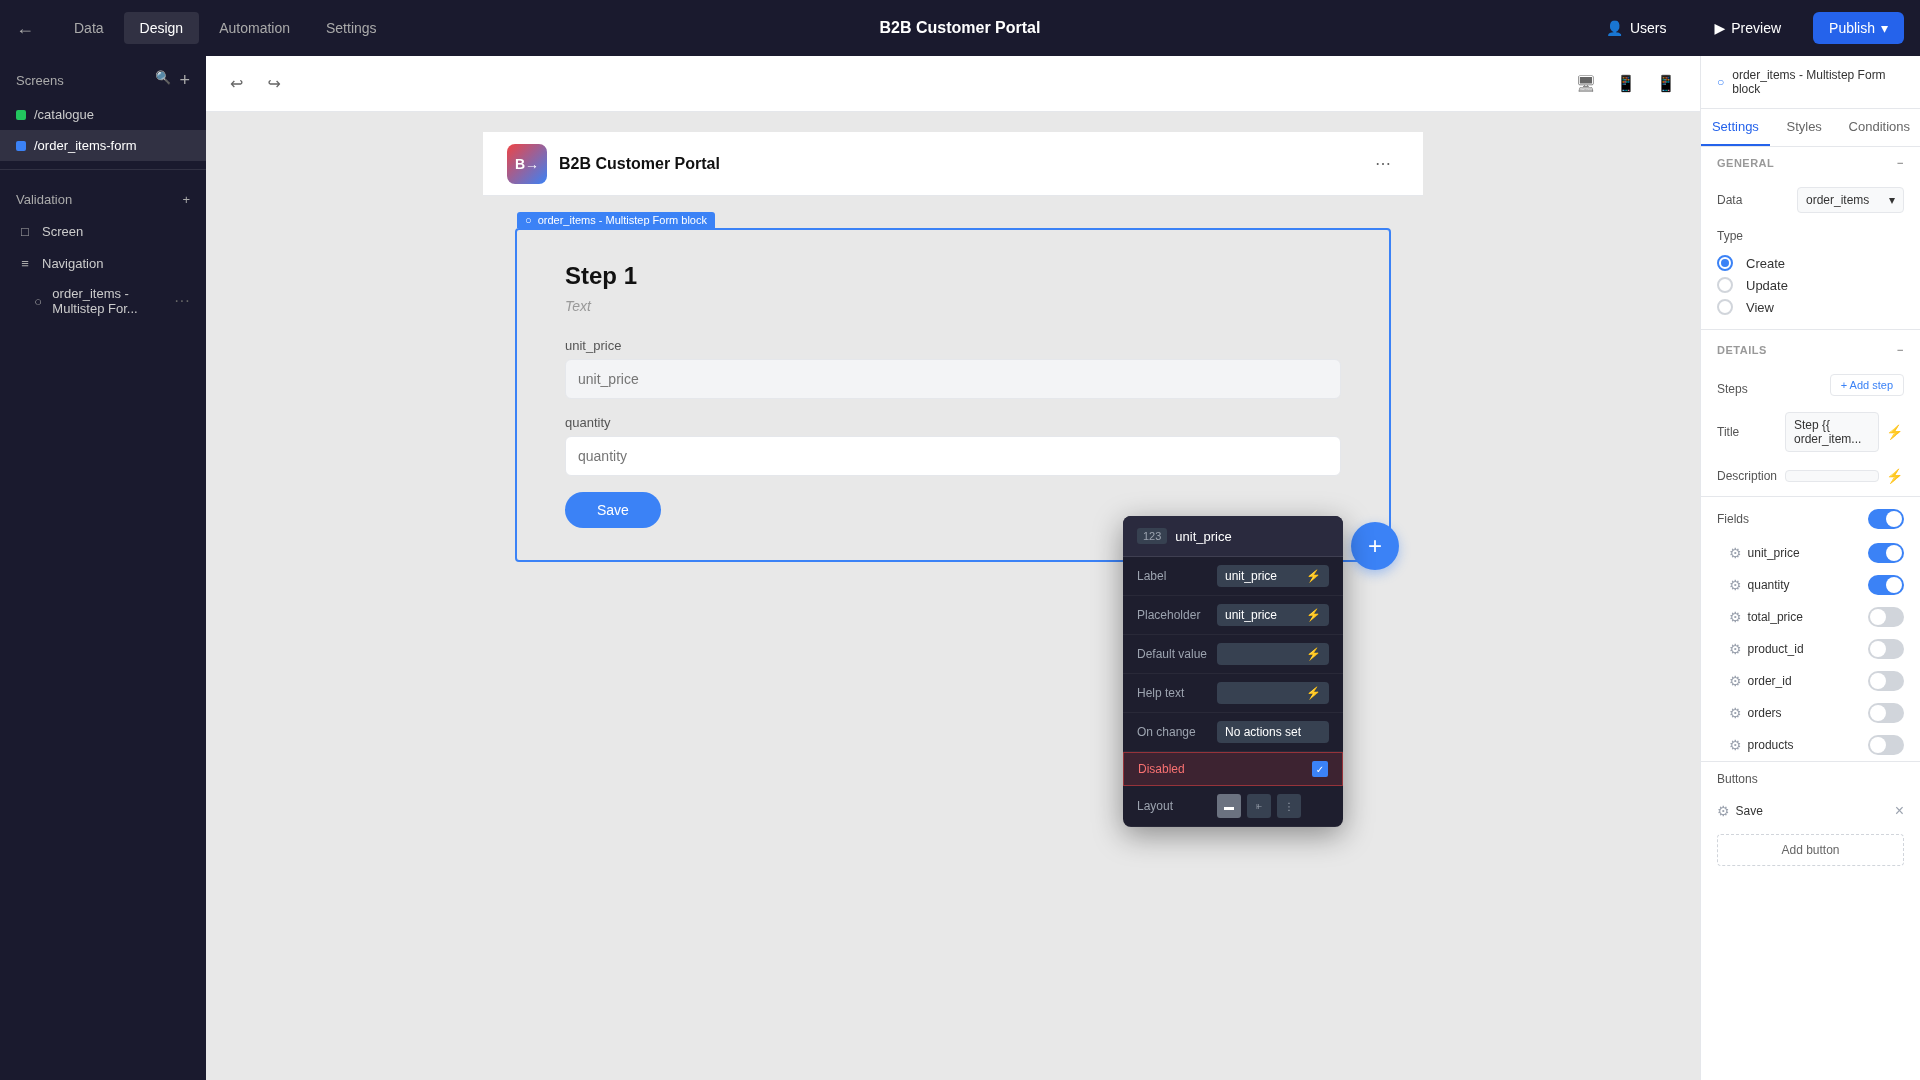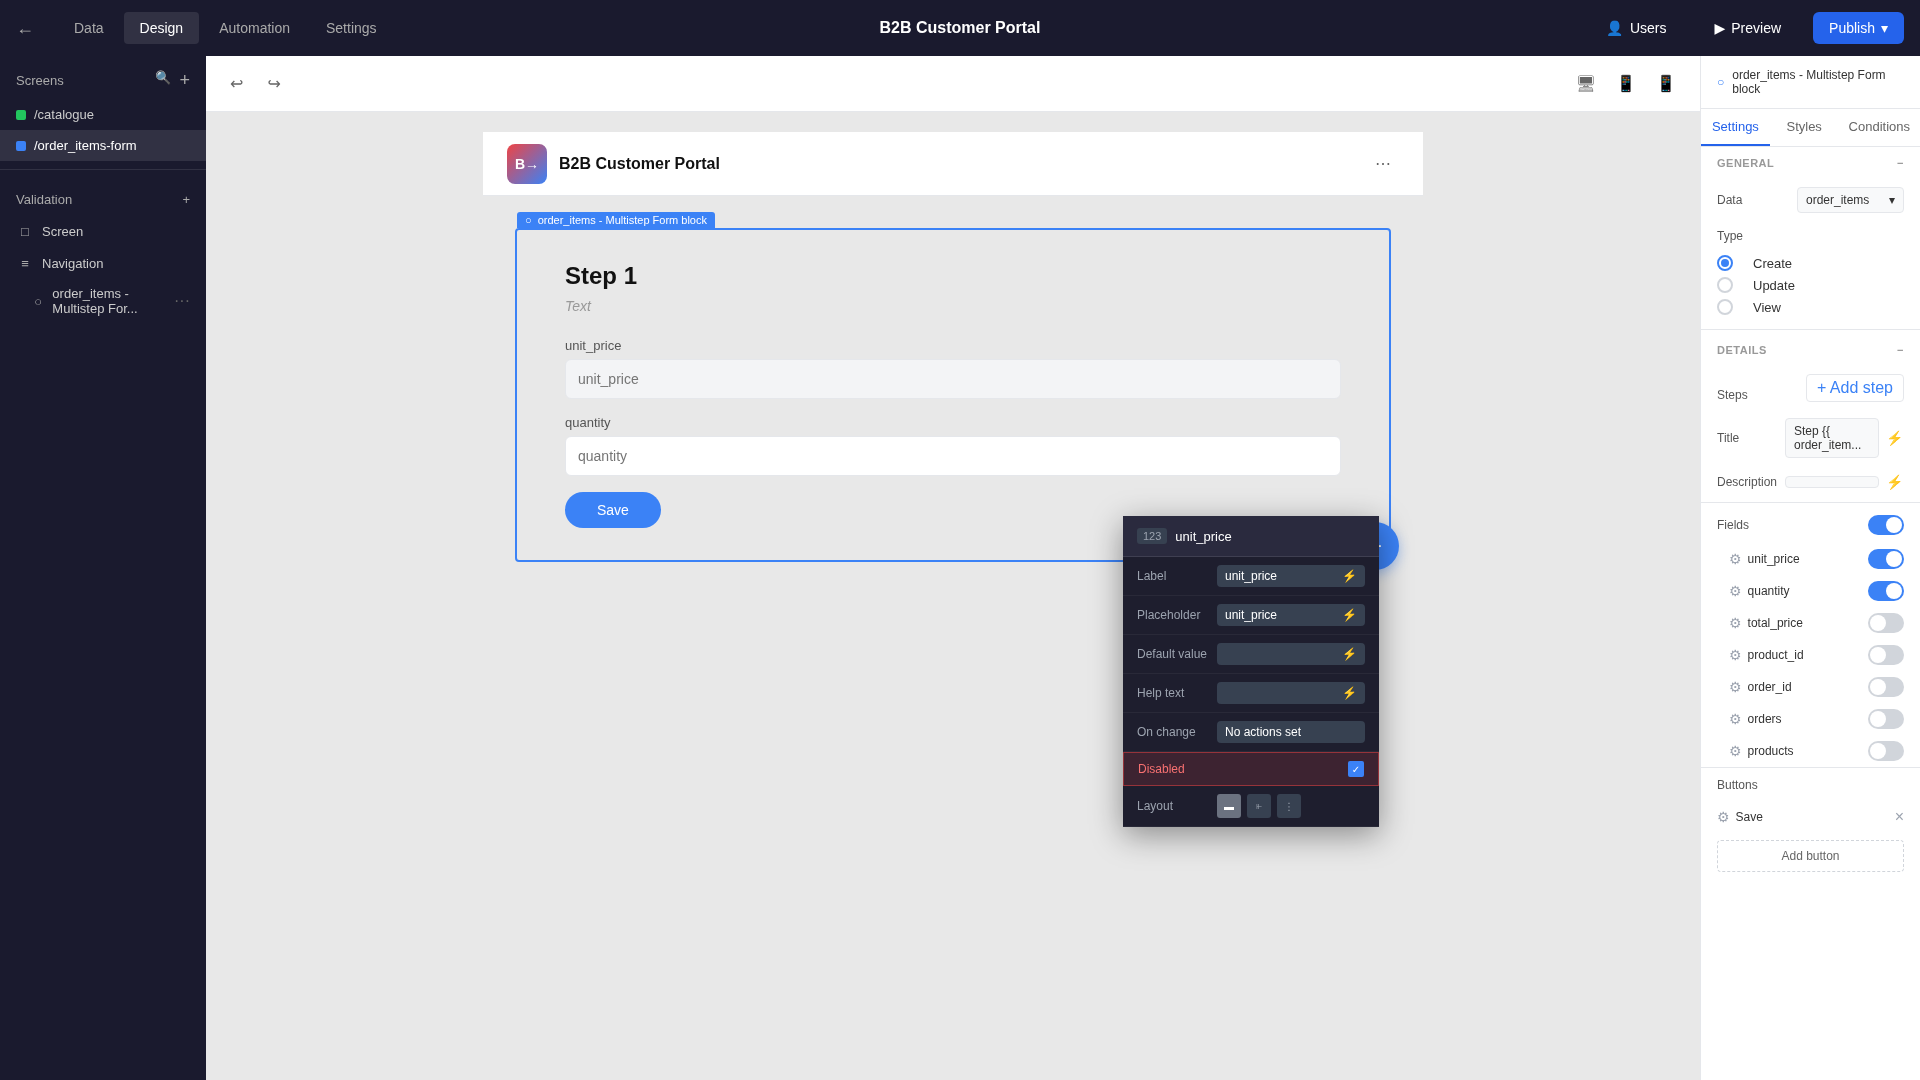--- a/index.html
+++ b/index.html
@@ -69,21 +69,21 @@
     .form-content { padding: 32px 48px; }
     .step-title { font-size: 24px; font-weight: 600; color: #111; margin-bottom: 8px; }
     .step-text { color: #999; margin-bottom: 24px; font-size: 14px; font-style: italic; }
     .form-group { margin-bottom: 16px; }
     .form-label { font-size: 13px; color: #555; margin-bottom: 6px; display: block; }
     .form-input { width: 100%; height: 40px; border: 1px solid #e5e7eb; border-radius: 6px; padding: 0 12px; font-size: 14px; color: #333; background: #fff; }
     .form-input.disabled { background: #f3f4f6; color: #999; }
     .save-btn { background: #3b82f6; color: #fff; border: none; border-radius: 20px; padding: 10px 32px; font-size: 14px; cursor: pointer; }
 
     
-    .field-popup { position: absolute; top: 320px; left: 640px; width: 256px; background: #1e1e2e; border-radius: 0; box-shadow: 0 8px 30px rgba(0,0,0,0.4); z-index: 100; overflow: hidden; }
+    .field-popup { position: absolute; top: 320px; left: 640px; width: 220px; background: #1e1e2e; border-radius: 8px; box-shadow: 0 8px 30px rgba(0,0,0,0.4); z-index: 100; overflow: hidden; }
     .field-popup-header { display: flex; align-items: center; gap: 8px; padding: 12px 14px; background: #2a2a3e; border-bottom: 1px solid rgba(255,255,255,0.1); }
     .field-type-badge { background: #374151; color: #9ca3af; font-size: 11px; padding: 2px 6px; border-radius: 3px; }
     .field-name-text { color: #fff; font-size: 13px; font-weight: 500; }
     .popup-row { display: flex; align-items: center; padding: 8px 14px; border-bottom: 1px solid rgba(255,255,255,0.05); }
     .popup-row-label { font-size: 12px; color: #9ca3af; width: 80px; flex-shrink: 0; }
     .popup-row-input { flex: 1; background: #374151; border: none; border-radius: 4px; padding: 4px 8px; font-size: 12px; color: #fff; display: flex; align-items: center; justify-content: space-between; }
     .popup-row-input .lightning { color: #9ca3af; font-size: 12px; cursor: pointer; }
     .popup-disabled-row { display: flex; align-items: center; padding: 8px 14px; background: rgba(239,68,68,0.15); border: 1px solid rgba(239,68,68,0.5); }
     .popup-disabled-label { font-size: 12px; color: #f87171; flex: 1; }
     .popup-checkbox { width: 16px; height: 16px; background: #3b82f6; border-radius: 2px; display: flex; align-items: center; justify-content: center; cursor: pointer; }
@@ -103,30 +103,30 @@
 
     .section-header { padding: 10px 16px; font-size: 11px; font-weight: 600; color: #999; text-transform: uppercase; letter-spacing: 0.5px; display: flex; align-items: center; justify-content: space-between; }
     .section-header .collapse-btn { color: #999; cursor: pointer; }
 
     .prop-row { display: flex; align-items: center; padding: 8px 16px; font-size: 13px; }
     .prop-label { color: #555; flex: 0 0 80px; font-size: 12px; }
     .prop-value { flex: 1; display: flex; align-items: center; gap: 6px; }
     .prop-select { flex: 1; background: #f8f9fa; border: 1px solid #e5e7eb; border-radius: 4px; padding: 5px 8px; font-size: 12px; color: #333; display: flex; align-items: center; justify-content: space-between; cursor: pointer; }
 
     .radio-group { display: flex; flex-direction: column; gap: 6px; padding: 4px 16px 10px; }
-    .radio-row { display: flex; align-items: center; gap: 20px; font-size: 13px; color: #333; cursor: pointer; }
+    .radio-row { display: flex; align-items: center; gap: 13px; font-size: 13px; color: #333; cursor: pointer; }
     .radio-circle { width: 16px; height: 16px; border-radius: 50%; border: 2px solid #d1d5db; display: flex; align-items: center; justify-content: center; flex-shrink: 0; }
     .radio-circle.selected { border-color: #3b82f6; }
     .radio-circle.selected::after { content: ''; width: 8px; height: 8px; border-radius: 50%; background: #3b82f6; }
 
     .details-divider { height: 1px; background: #e5e7eb; margin: 4px 0; }
 
     .steps-row { display: flex; align-items: flex-end; padding: 8px 16px; gap: 0; }
     .steps-label { font-size: 12px; color: #555; flex: 1; }
-    .add-step-btn { font-size: 16px; color: #3b82f6; cursor: pointer; display: flex; align-items: center; gap: 4px; border: 1px solid #e5e7eb; border-radius: 4px; padding: 4px 10px; }
+    .add-step-btn { font-size: 11px; color: #3b82f6; cursor: pointer; display: flex; align-items: center; gap: 4px; border: 1px solid #e5e7eb; border-radius: 4px; padding: 4px 10px; }
 
     .title-row { display: flex; align-items: center; padding: 8px 16px; gap: 8px; }
     .title-label { font-size: 12px; color: #555; flex: 0 0 60px; }
     .title-input { flex: 1; background: #f8f9fa; border: 1px solid #e5e7eb; border-radius: 4px; padding: 5px 8px; font-size: 12px; color: #333; }
     .lightning-btn { color: #9ca3af; cursor: pointer; font-size: 14px; }
 
     .fields-row { display: flex; align-items: center; padding: 8px 16px; }
     .fields-label { font-size: 12px; color: #555; flex: 1; }
     .toggle { width: 36px; height: 20px; border-radius: 10px; background: #d1d5db; cursor: pointer; position: relative; flex-shrink: 0; }
     .toggle.on { background: #3b82f6; }

